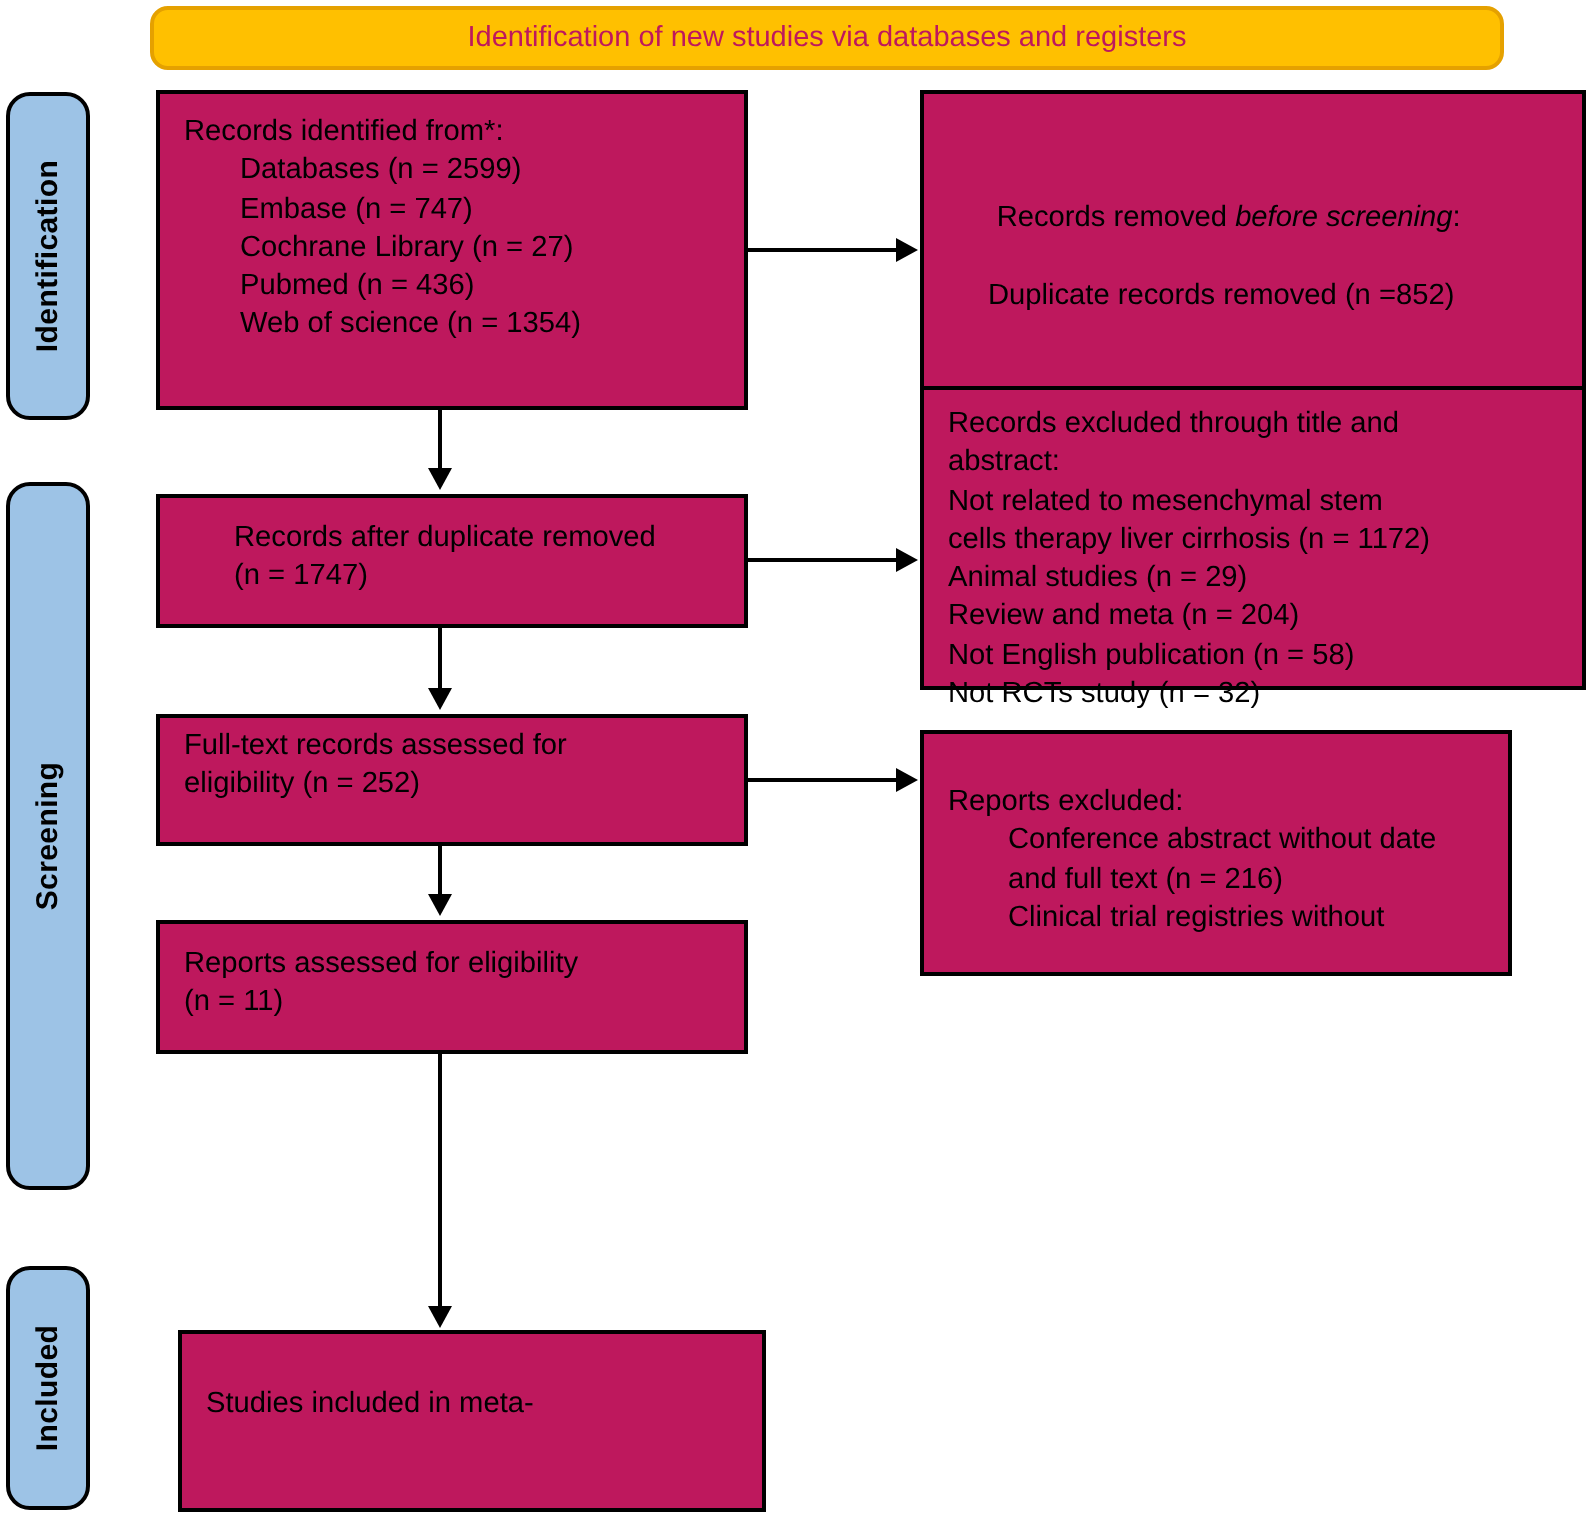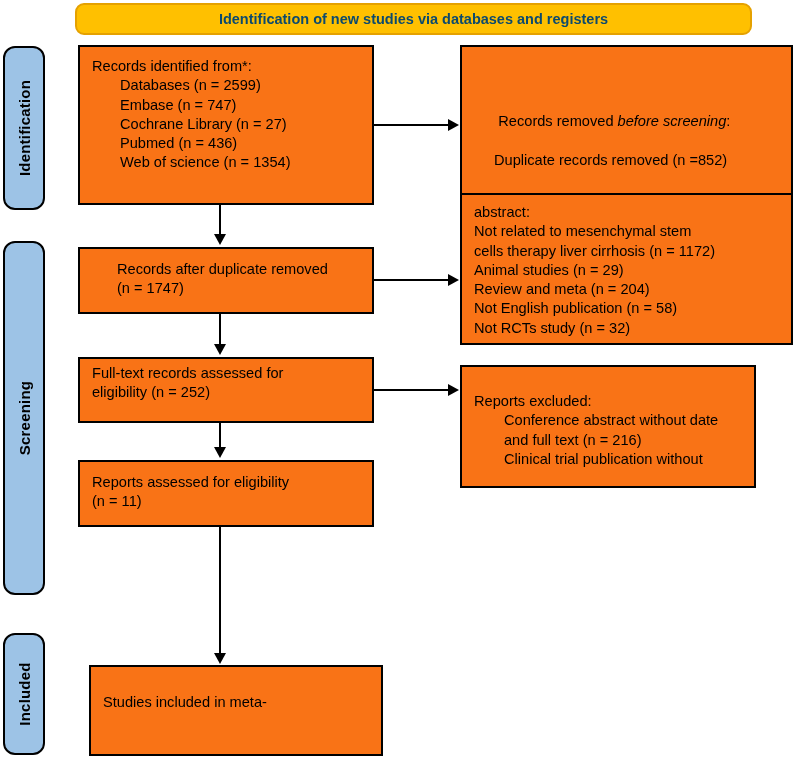--- a/index.html
+++ b/index.html
@@ -46,30 +46,30 @@
     position: absolute;
     background: #FFC000;
     border: 2px solid #E5A100;
     border-radius: 9px;
     box-sizing: border-box;
     display: flex;
     align-items: center;
     justify-content: center;
   }
   .banner-title {
-    font-weight: bold;
+    font-weight: normal;
     font-size: 14.5px;
-    color: #0c4a6e;
+    color: #be185d;
     text-align: left;
     white-space: nowrap;
   }
   
   .node {
     position: absolute;
-    background: #f97316;
+    background: #be185d;
     border: 2px solid #000000;
     box-sizing: border-box;
     padding: 10px 12px 6px 12px;
   }
   .node-text {
     font-size: 14.6px;
     line-height: 1.32;
     color: #000000;
     white-space: pre-wrap;
   }
@@ -119,52 +119,53 @@
 
   <div class="node" style="left:78px; top:45px; width:296px; height:160px;">
     <div class="node-text">Records identified from*:</div>
     <div class="node-text" style="padding-left:28px;">Databases (n = 2599)</div>
     <div class="node-text" style="padding-left:28px;">Embase (n = 747)</div>
     <div class="node-text" style="padding-left:28px;">Cochrane Library (n = 27)</div>
     <div class="node-text" style="padding-left:28px;">Pubmed (n = 436)</div>
     <div class="node-text" style="padding-left:28px;">Web of science (n = 1354)</div>
   </div>
 
-  <div class="node" style="left:460px; top:45px; width:333px; height:172px; padding-top:46px;">
+  <div class="node" style="left:460px; top:45px; width:333px; height:172px; padding-top:34px;">
     <div class="node-text">
       <span>Records removed </span><span class="em">before screening</span><span>:</span>
     </div>
     <div class="node-text" style="padding-left:20px;">Duplicate records removed (n =852)</div>
   </div>
 
   <div class="node" style="left:78px; top:247px; width:296px; height:67px; padding-top:11px;padding-left:37px;">
     <div class="node-text">Records after duplicate removed</div>
     <div class="node-text">(n = 1747)</div>
   </div>
 
   <div class="node" style="left:460px; top:193px; width:333px; height:152px; padding-top:8px;">
+    <div class="node-text">Records excluded through title and</div>
     <div class="node-text">abstract:</div>
     <div class="node-text">Not related to mesenchymal stem</div>
     <div class="node-text">cells therapy liver cirrhosis (n = 1172)</div>
     <div class="node-text">Animal studies (n = 29)</div>
     <div class="node-text">Review and meta (n = 204)</div>
     <div class="node-text">Not English publication (n = 58)</div>
     <div class="node-text">Not RCTs study (n = 32)</div>
   </div>
 
   <div class="node" style="left:78px; top:357px; width:296px; height:66px; padding-top:5px;">
     <div class="node-text">Full-text records assessed for</div>
     <div class="node-text">eligibility (n = 252)</div>
   </div>
 
   <div class="node" style="left:460px; top:365px; width:296px; height:123px; padding-top:25px;">
     <div class="node-text">Reports excluded:</div>
     <div class="node-text" style="padding-left:30px;">Conference abstract without date</div>
     <div class="node-text" style="padding-left:30px;">and full text (n = 216)</div>
-    <div class="node-text" style="padding-left:30px;">Clinical trial publication without</div>
+    <div class="node-text" style="padding-left:30px;">Clinical trial registries without</div>
   </div>
 
   <div class="node" style="left:78px; top:460px; width:296px; height:67px; padding-top:11px;">
     <div class="node-text">Reports assessed for eligibility</div>
     <div class="node-text">(n = 11)</div>
   </div>
 
   <div class="node" style="left:89px; top:665px; width:294px; height:91px; padding-top:26px;">
     <div class="node-text">Studies included in meta-</div>
   </div>

